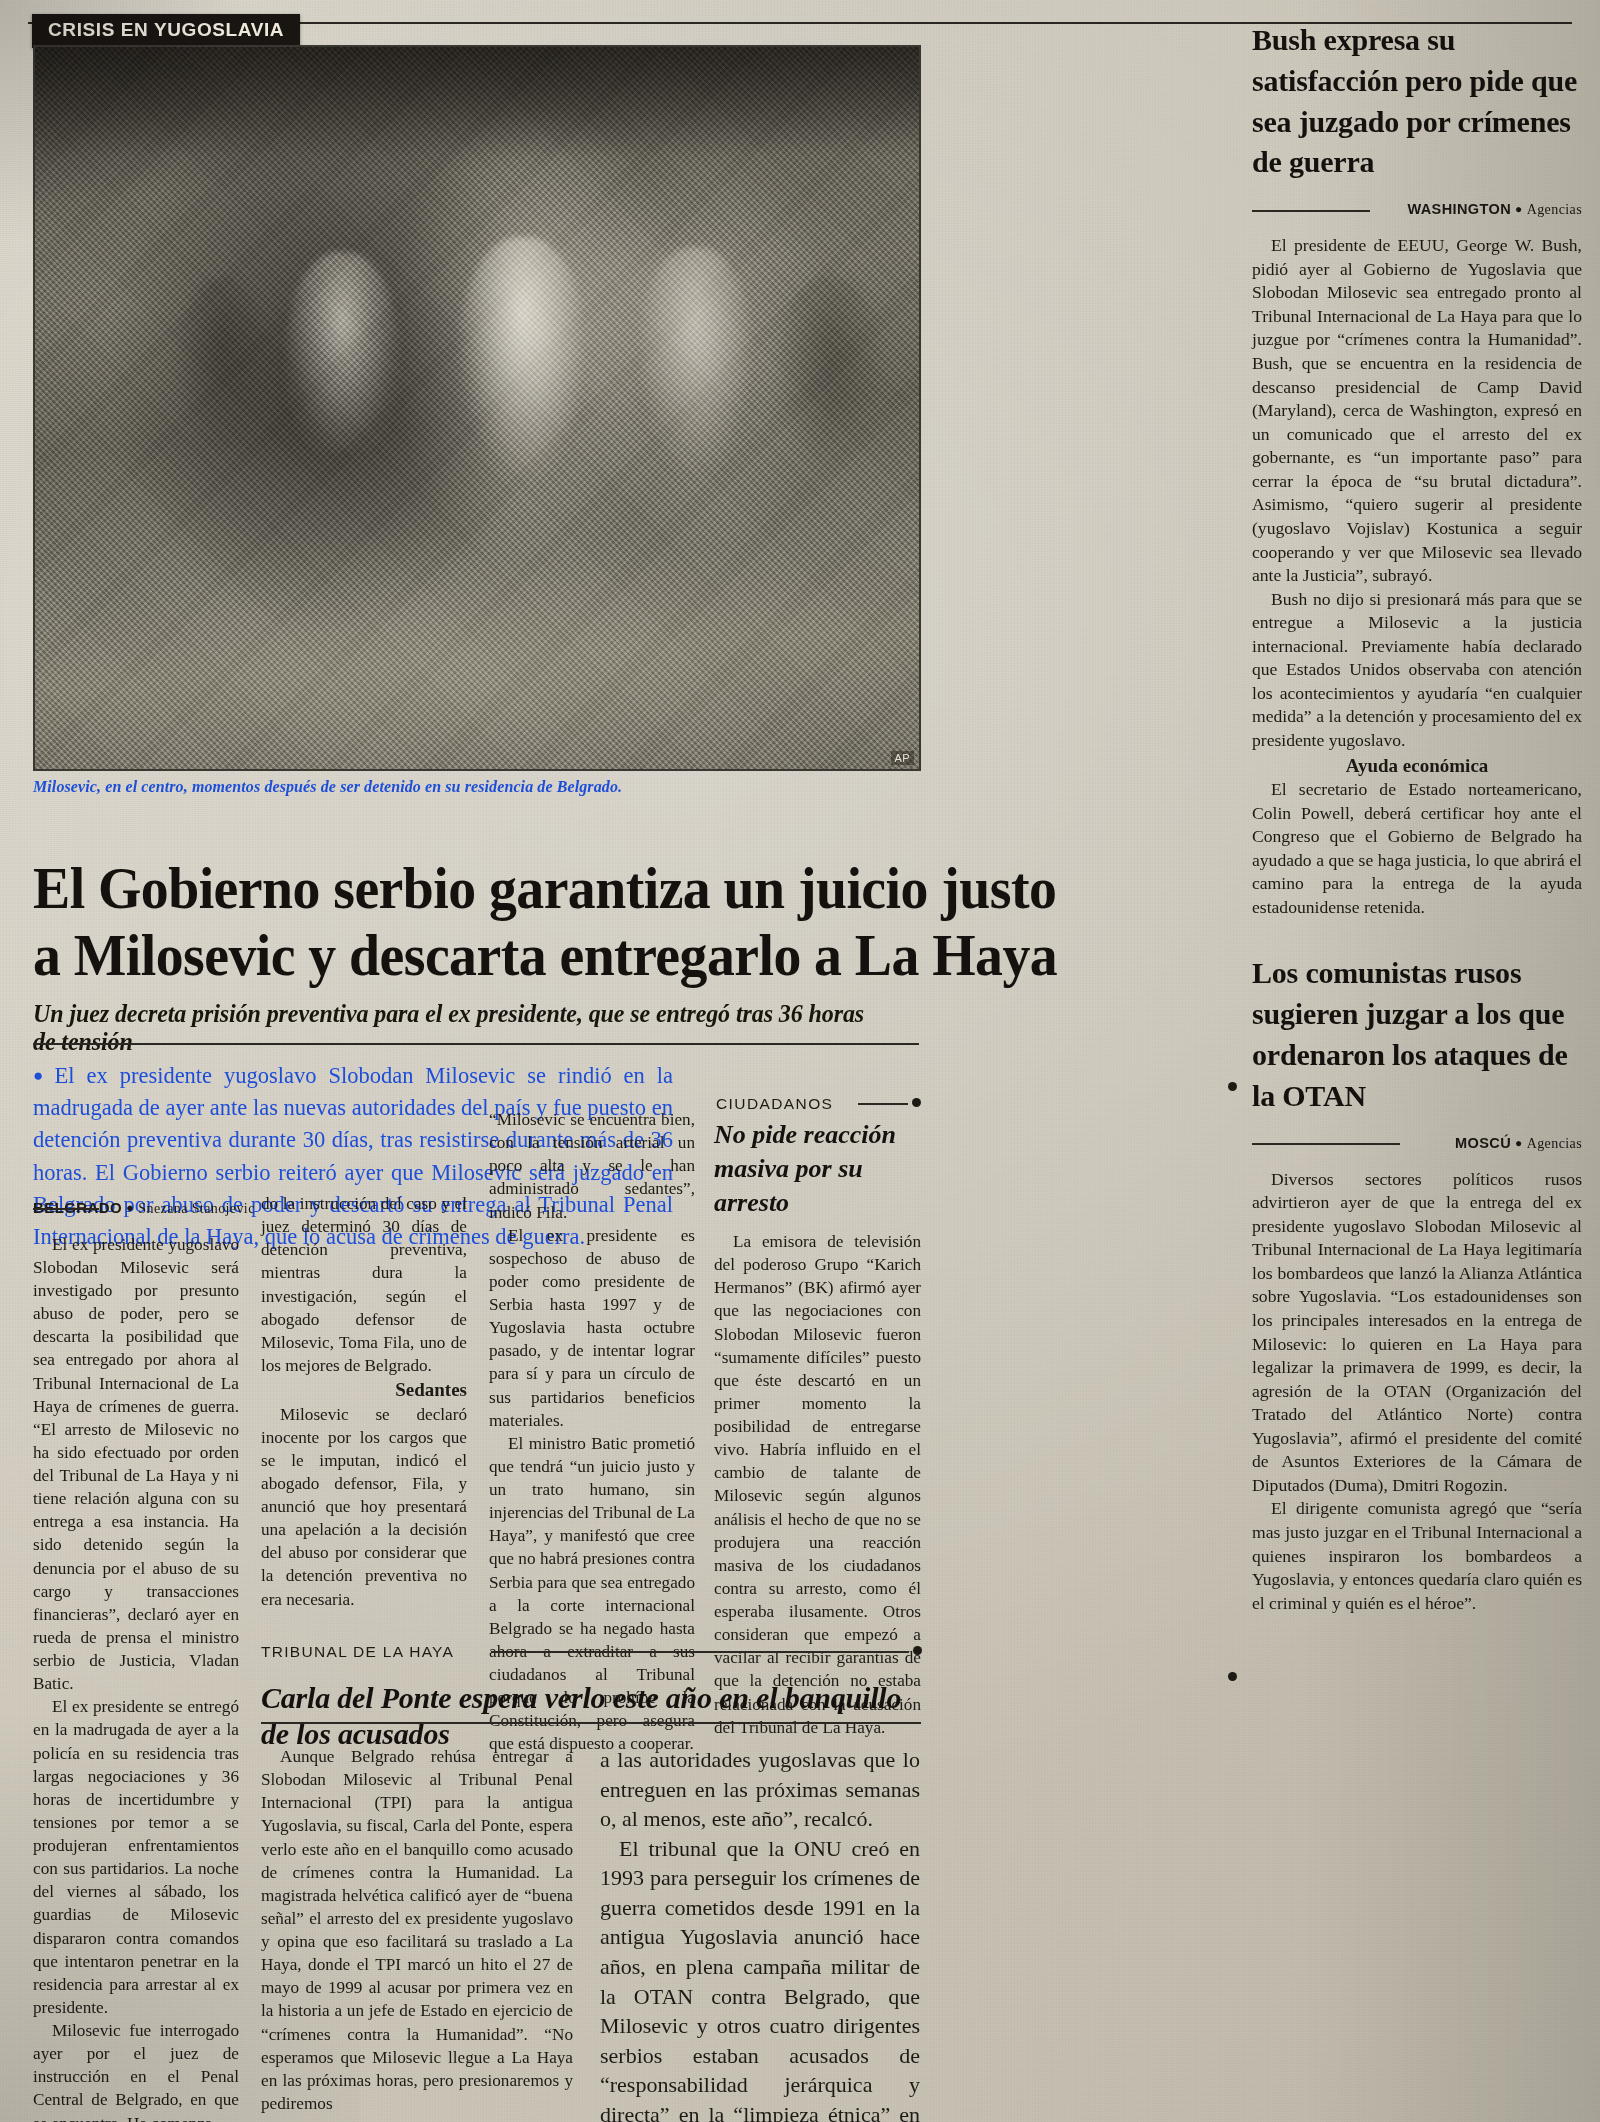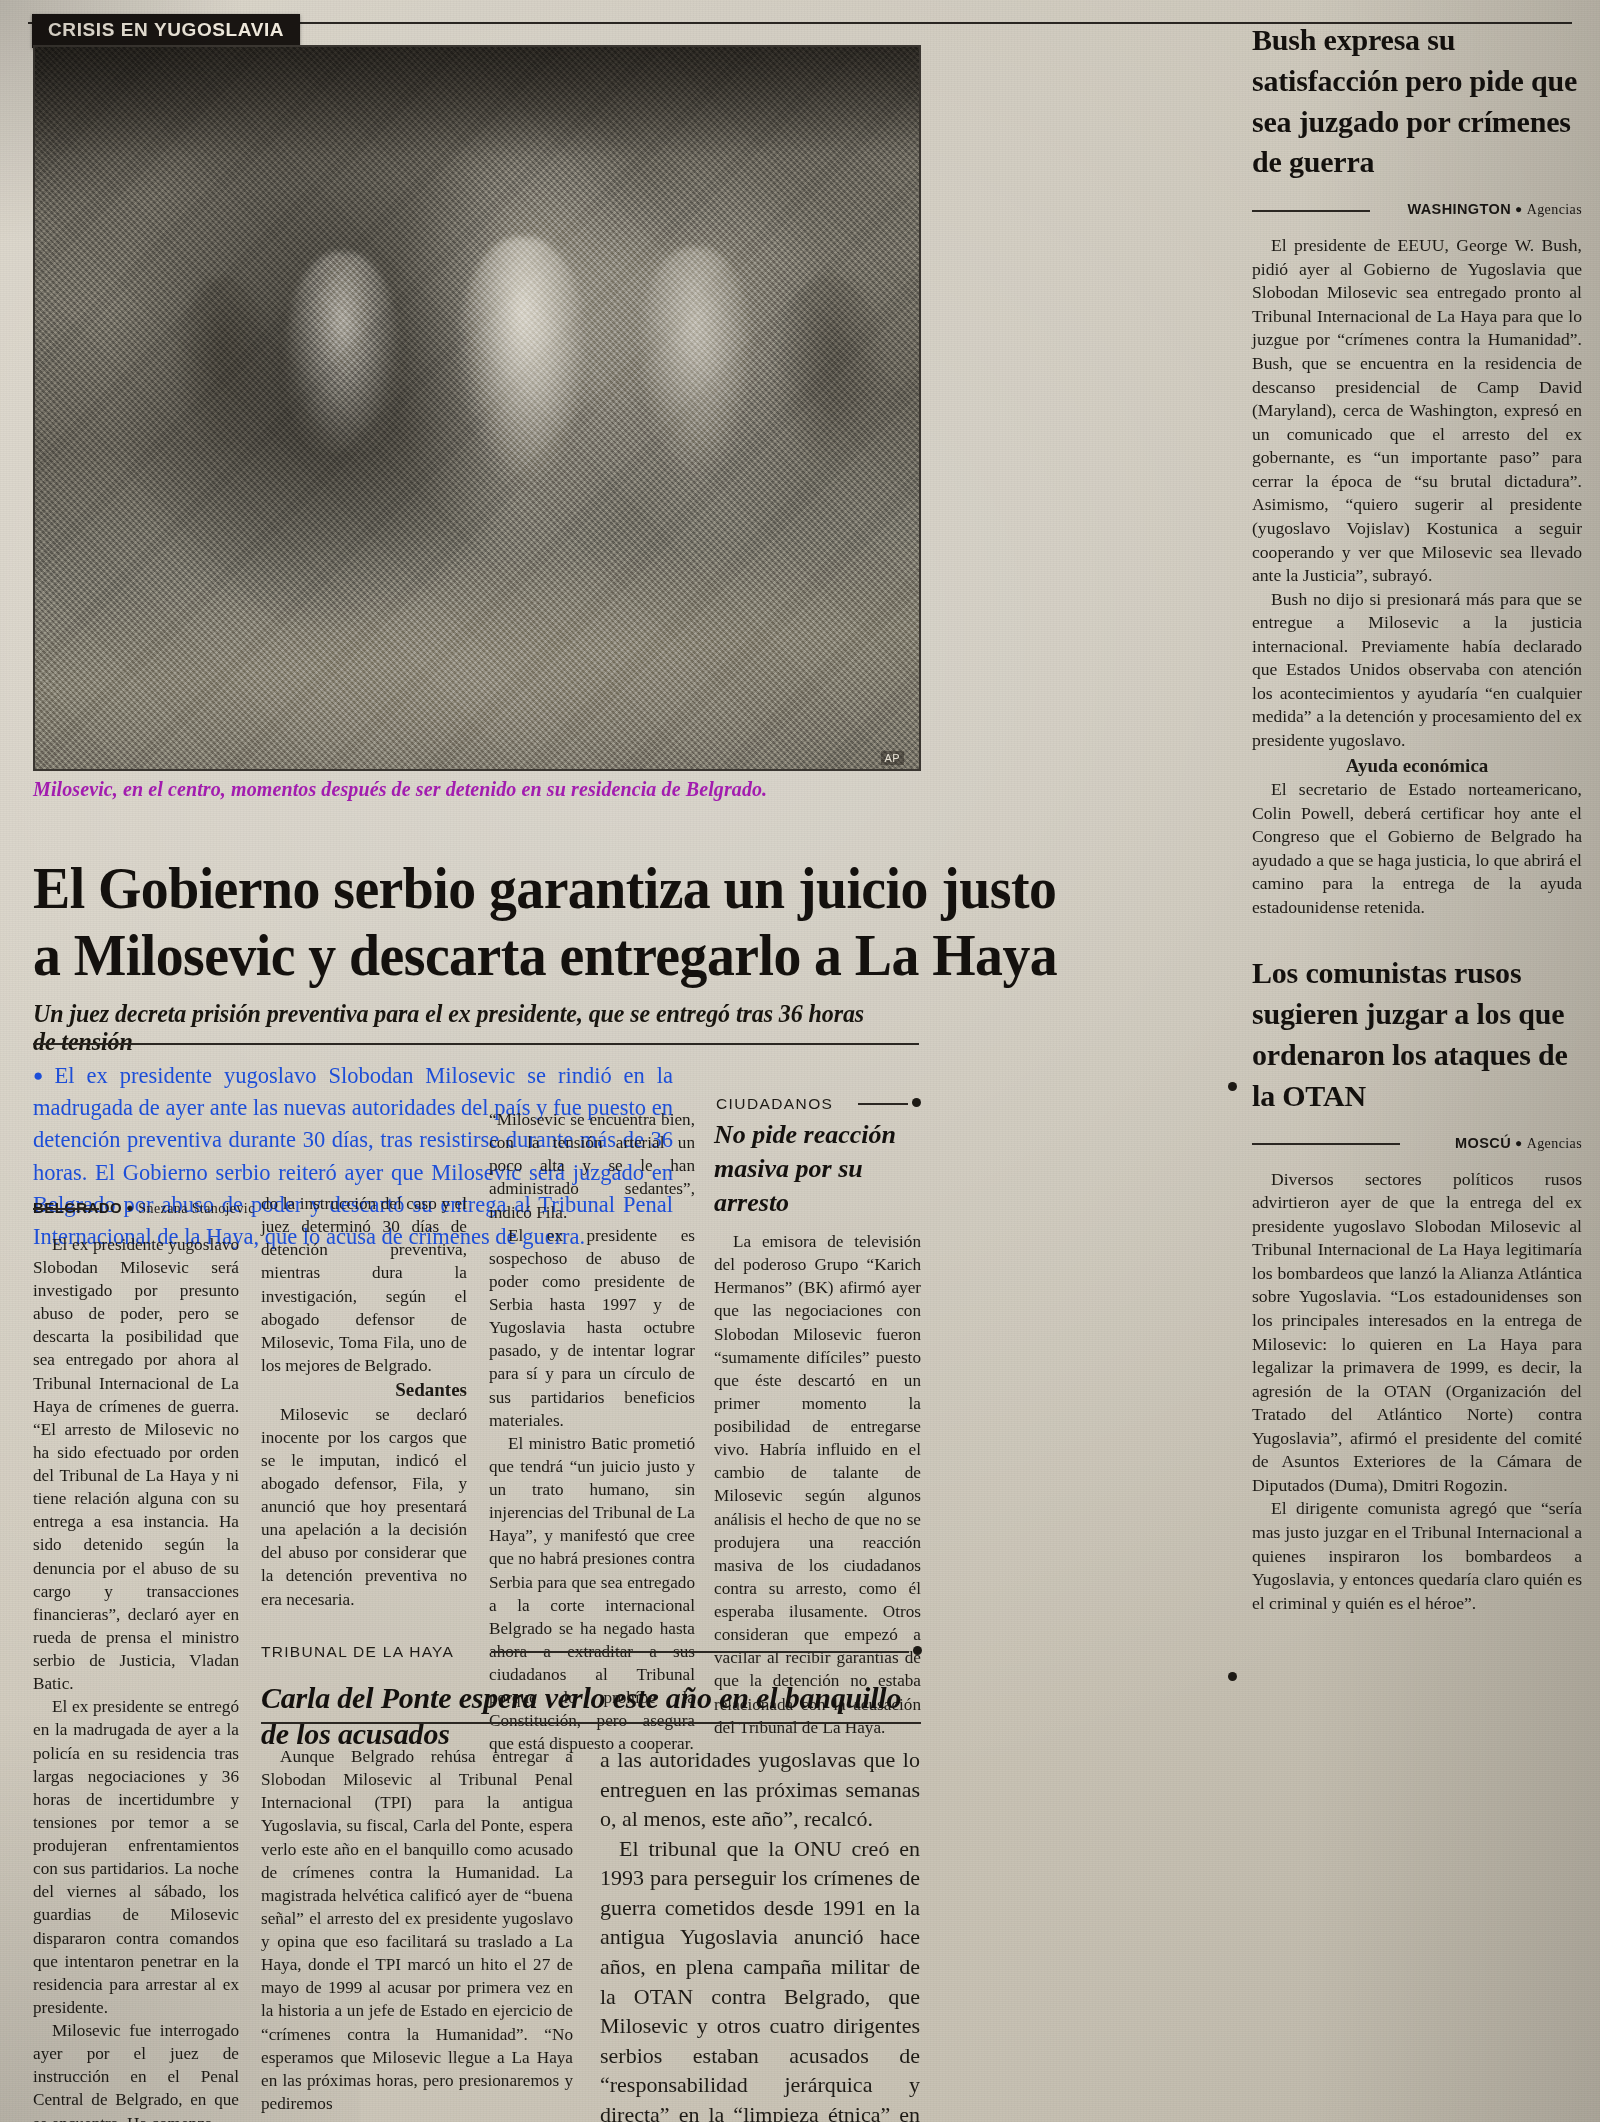--- a/index.html
+++ b/index.html
@@ -86,30 +86,30 @@
   #photo-darkband{
     position:absolute;left:0;top:0;width:100%;height:110px;
     background:linear-gradient(180deg,rgba(26,23,19,.62),rgba(26,23,19,0));
   }
   #photo-figures{position:absolute;inset:0;}
   .fig{
     position:absolute;border-radius:46% 46% 38% 38%/52% 52% 44% 44%;
     filter:blur(3px);
   }
   #photo-credit{
-    position:absolute;right:15px;bottom:4px;
+    position:absolute;right:5px;bottom:4px;
     font-family:"Liberation Sans", sans-serif;
     font-size:11px;color:#e8e3d6;
     background:rgba(30,27,22,.42);
     padding:1px 4px;letter-spacing:.4px;
   }
   #photo-caption{
     position:absolute;left:33px;top:778px;width:880px;
-    font-style:italic;font-weight:700;font-size:20px;
-    letter-spacing:.1px;color:#a21caf;
+    font-style:italic;font-weight:700;font-size:16px;
+    letter-spacing:.1px;color:#1d4ed8;
   }
 
   
   #main-headline{
     position:absolute;left:33px;top:815px;width:890px;
     font-family:"Liberation Serif", serif;
     font-weight:700;font-size:60px;line-height:1.12;
     letter-spacing:-.6px;color:#14110e;
     transform:scaleX(.93);transform-origin:left top;
   }

